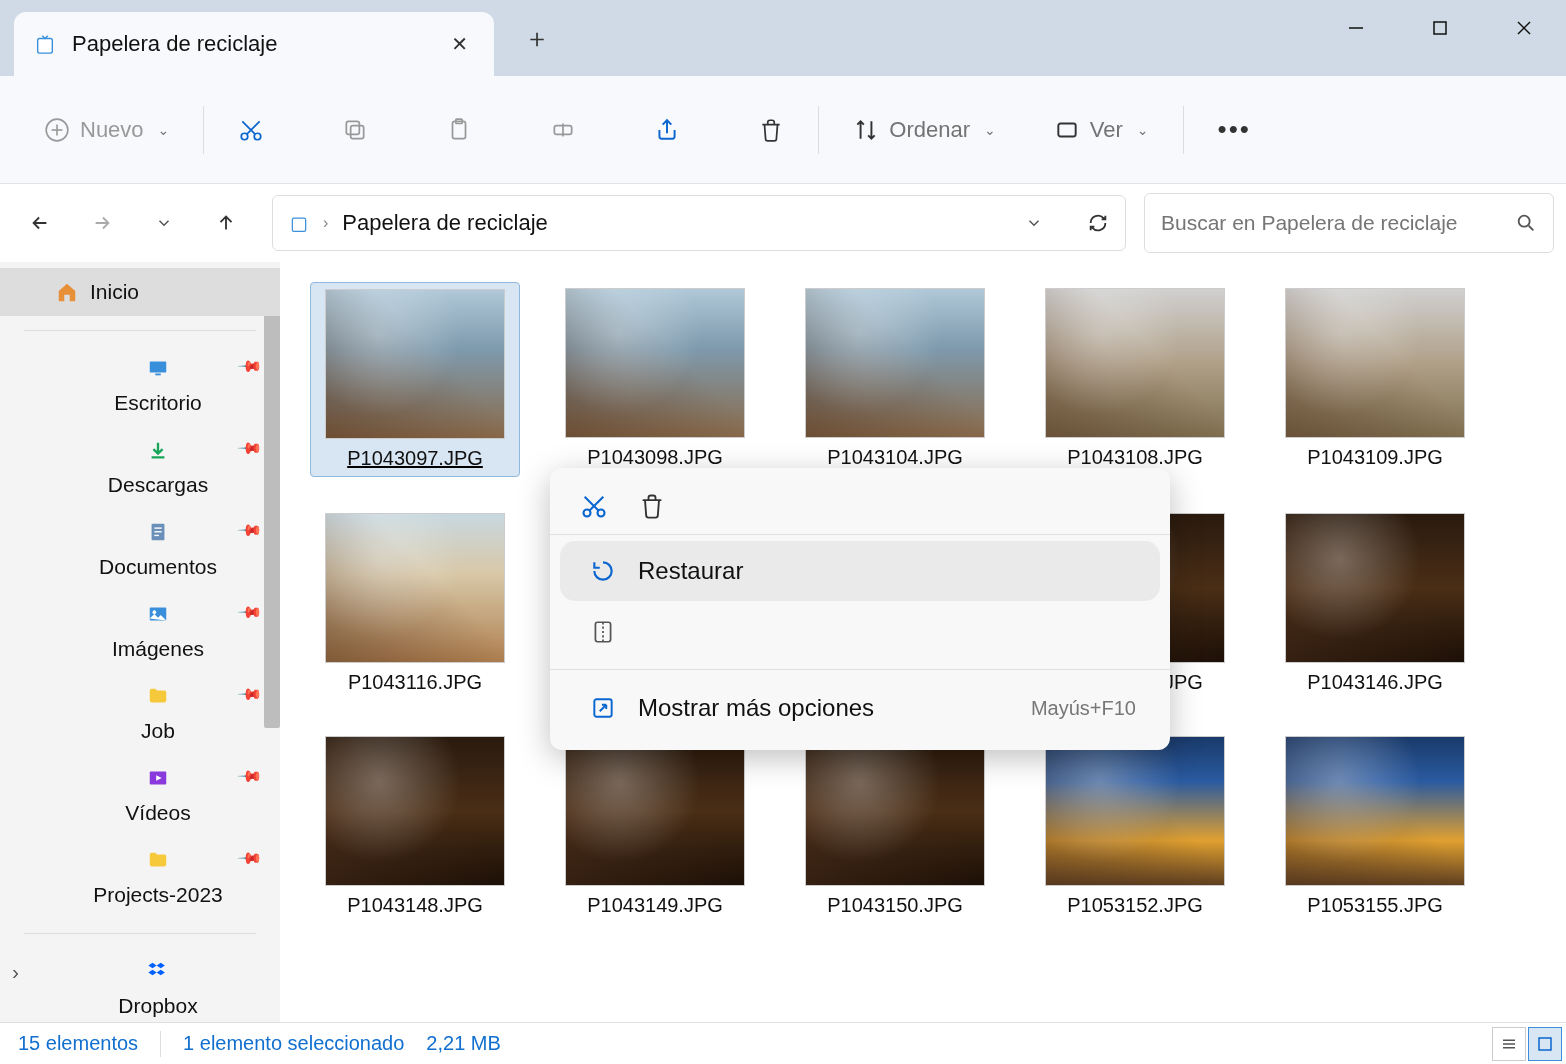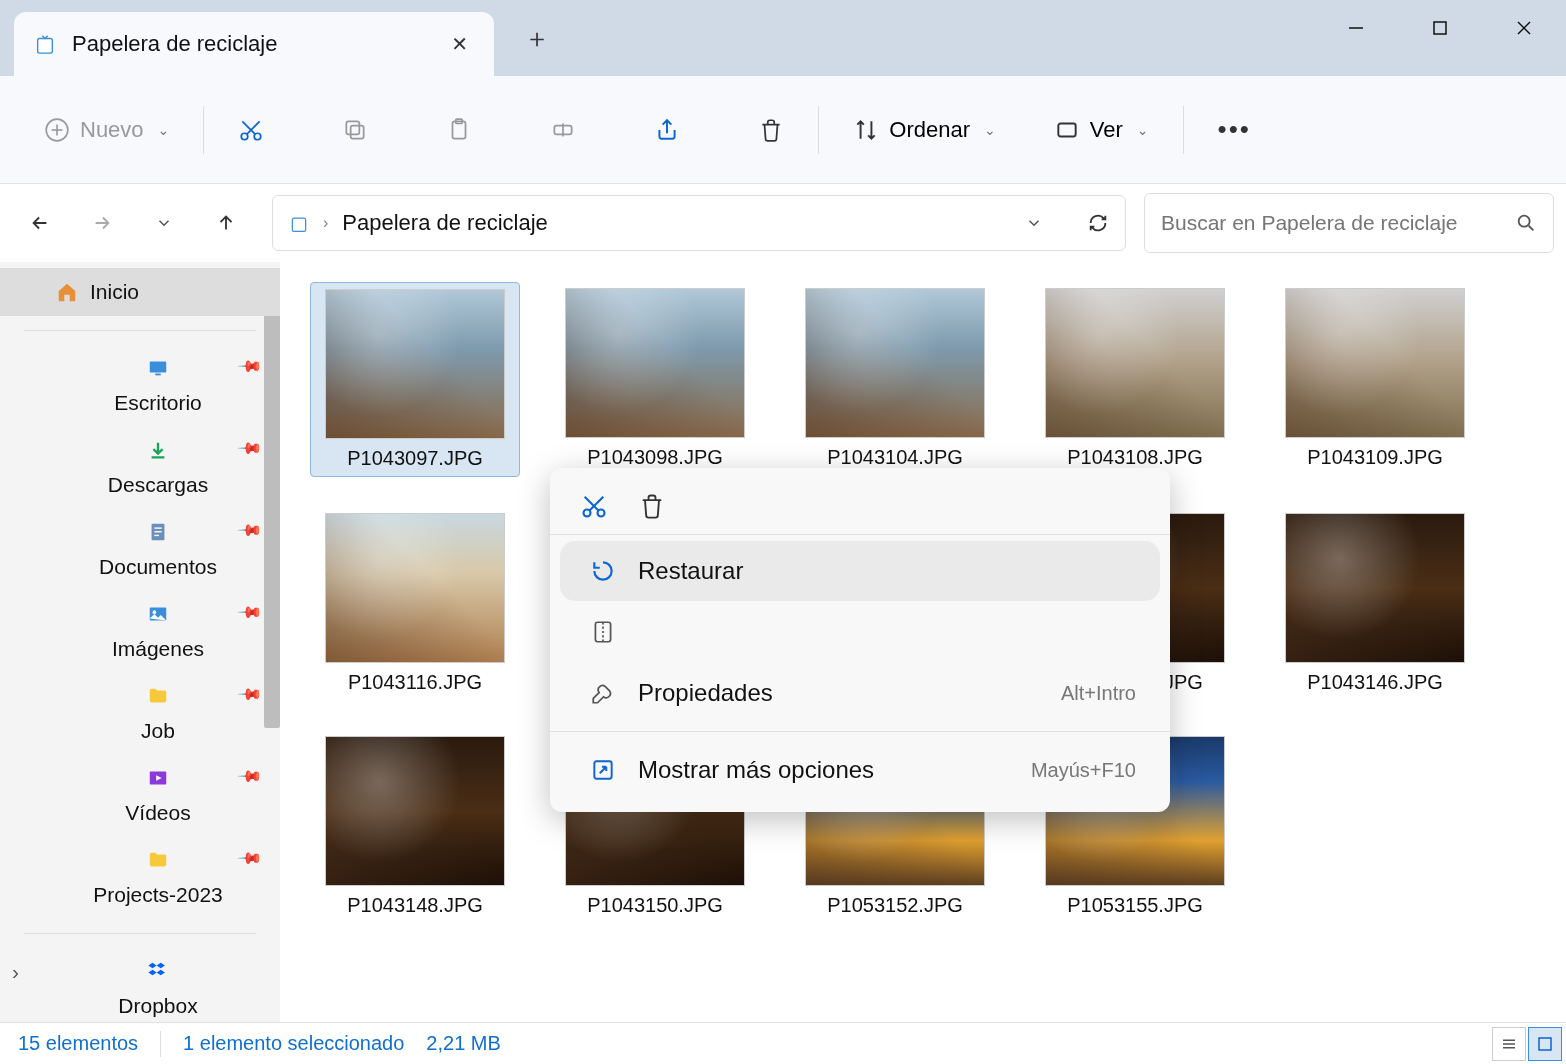--- a/index.html
+++ b/index.html
@@ -12,21 +12,21 @@
 .tab-close { font-size: 20px; color: #333; cursor: pointer; padding: 6px; }
 .tab-add { margin-left: 30px; margin-bottom: 20px; font-size: 26px; color: #333; cursor: pointer; }
 .win-controls { position: absolute; right: 0; top: 0; display: flex; }
 .win-btn { width: 84px; height: 56px; display: flex; align-items: center; justify-content: center; font-size: 18px; color: #111; }
 
 
 .toolbar { background: #f7f9fc; height: 108px; display: flex; align-items: center; padding: 0 30px; gap: 10px; border-bottom: 1px solid #e3e3e3; }
 .tb-btn { display: flex; align-items: center; gap: 10px; padding: 10px 14px; border-radius: 6px; color: #8a8a8a; }
 .tb-btn.blue svg { stroke: #0b66d0; }
 .tb-sep { width: 1px; height: 48px; background: #ddd; margin: 0 10px; }
-.tb-label { font-size: 22px; color: #000000; }
+.tb-label { font-size: 22px; color: #737373; }
 .tb-chev { font-size: 14px; color: #777; margin-left: 4px; }
 
 
 .navbar { height: 78px; display: flex; align-items: center; padding: 0 12px; gap: 6px; }
 .nav-btn { width: 56px; height: 56px; display: flex; align-items: center; justify-content: center; color: #555; border-radius: 6px; }
 .nav-btn.disabled { color: #aaa; }
 .addr { flex: 1; height: 56px; border: 1px solid #ddd; border-radius: 6px; display: flex; align-items: center; padding: 0 16px; gap: 14px; margin: 0 12px; }
 .addr-text { font-size: 22px; color: #111; flex: 1; }
 .addr-crumb { color: #888; }
 .search { width: 410px; height: 60px; border: 1px solid #ddd; border-radius: 6px; display: flex; align-items: center; padding: 0 16px; justify-content: space-between; }
@@ -40,21 +40,21 @@
 .sb-item.home { background: #ddd; padding-left: 56px; }
 .sb-item .pin { position: absolute; right: 20px; color: #888; transform: rotate(45deg); font-size: 16px; }
 .sb-sep { height: 1px; background: #ddd; margin: 14px 24px; }
 .sb-indent { padding-left: 56px; flex-direction: column; }
 .sb-expand { position: absolute; left: 12px; color: #555; }
 
 
 .content { flex: 1; padding: 20px 30px; overflow: hidden; position: relative; }
 .grid { display: grid; grid-template-columns: repeat(5, 210px); gap: 30px 30px; }
 .item { display: flex; flex-direction: column; align-items: center; gap: 8px; padding: 6px; border-radius: 4px; }
-.item.selected { background: #d8e6f3; border: 1px solid #8fb8de; }
+.item.selected { background: #d8e6f3; border: 1px solid #8fb8de; text-decoration: underline; }
 .thumb { width: 180px; height: 150px; background: linear-gradient(180deg, #b0c8d8 0%, #7e9aad 40%, #8a6a4a 100%); border: 1px solid #ccc; position: relative; overflow: hidden; }
 .thumb::after { content: ""; position: absolute; inset: 0; background: radial-gradient(circle at 30% 30%, rgba(255,255,255,0.3), transparent 50%), linear-gradient(45deg, rgba(80,50,30,0.5) 0%, transparent 60%); }
 .thumb.dark { background: linear-gradient(180deg, #2a1a0e 0%, #4a2e16 50%, #1a0e06 100%); }
 .thumb.night { background: linear-gradient(180deg, #1a3a6a 0%, #2a5aa0 30%, #e0a030 70%, #604020 100%); }
 .thumb.palace { background: linear-gradient(180deg, #c8d8e0 0%, #d8c8a8 40%, #b08050 100%); }
 .thumb.arcade { background: linear-gradient(180deg, #d0d0d0 0%, #b0a088 50%, #807050 100%); }
 .fname { font-size: 20px; color: #111; }
 
 
 .ctx { position: absolute; left: 550px; top: 468px; width: 620px; background: #f8f8f8; border-radius: 12px; box-shadow: 0 8px 32px rgba(0,0,0,0.25); padding: 10px 0; z-index: 100; }
@@ -371,20 +371,24 @@
         <div class="item">
           <div class="thumb dark"></div>
           <span class="fname">P1043146.JPG</span>
         </div>
         <div class="item">
           <div class="thumb dark"></div>
           <span class="fname">P1043148.JPG</span>
         </div>
         <div class="item">
           <div class="thumb dark"></div>
+          <span class="fname">P1043149.JPG</span>
+        </div>
+        <div class="item">
+          <div class="thumb dark"></div>
           <span class="fname">P1043150.JPG</span>
         </div>
         <div class="item">
           <div class="thumb night"></div>
           <span class="fname">P1053152.JPG</span>
         </div>
         <div class="item">
           <div class="thumb night"></div>
           <span class="fname">P1053155.JPG</span>
         </div>
@@ -416,29 +420,20 @@
       </span>
     <span>Restaurar</span>
   </div>
   <div class="ctx-item">
     <span>
         <svg width="26" height="26" viewBox="0 0 24 24" fill="none" stroke="#555" stroke-width="1.6">
           <rect x="5" y="3" width="14" height="18" rx="2"></rect>
           <line x1="12" y1="3" x2="12" y2="21" stroke-dasharray="2 2"></line>
         </svg>
       </span>
-  </div>
-  <div class="ctx-item">
-    <span>
-        <svg width="26" height="26" viewBox="0 0 24 24" fill="none" stroke="#555" stroke-width="1.6">
-          <path d="M14 6a4 4 0 00-5.6 5.6L3 17v4h4l5.4-5.4A4 4 0 0018 10l-4-4z"></path>
-        </svg>
-      </span>
-    <span>Propiedades</span>
-    <span class="ctx-shortcut">Alt+Intro</span>
   </div>
   <div class="ctx-sep"></div>
   <div class="ctx-item">
     <span>
         <svg width="26" height="26" viewBox="0 0 24 24" fill="none" stroke="#0b66d0" stroke-width="1.8">
           <rect x="4" y="4" width="16" height="16" rx="2"></rect>
           <path d="M9 15l6-6M15 9v4M15 9h-4"></path>
         </svg>
       </span>
     <span>Mostrar más opciones</span>

